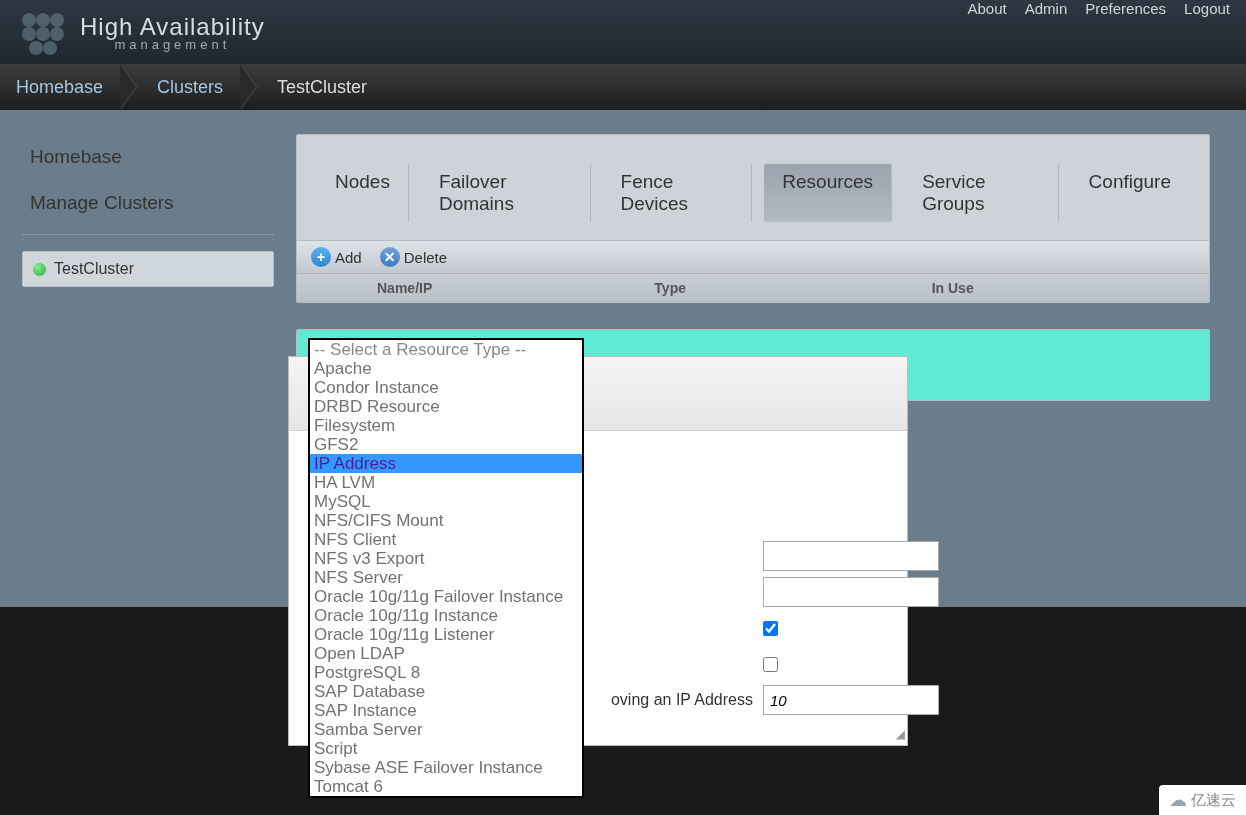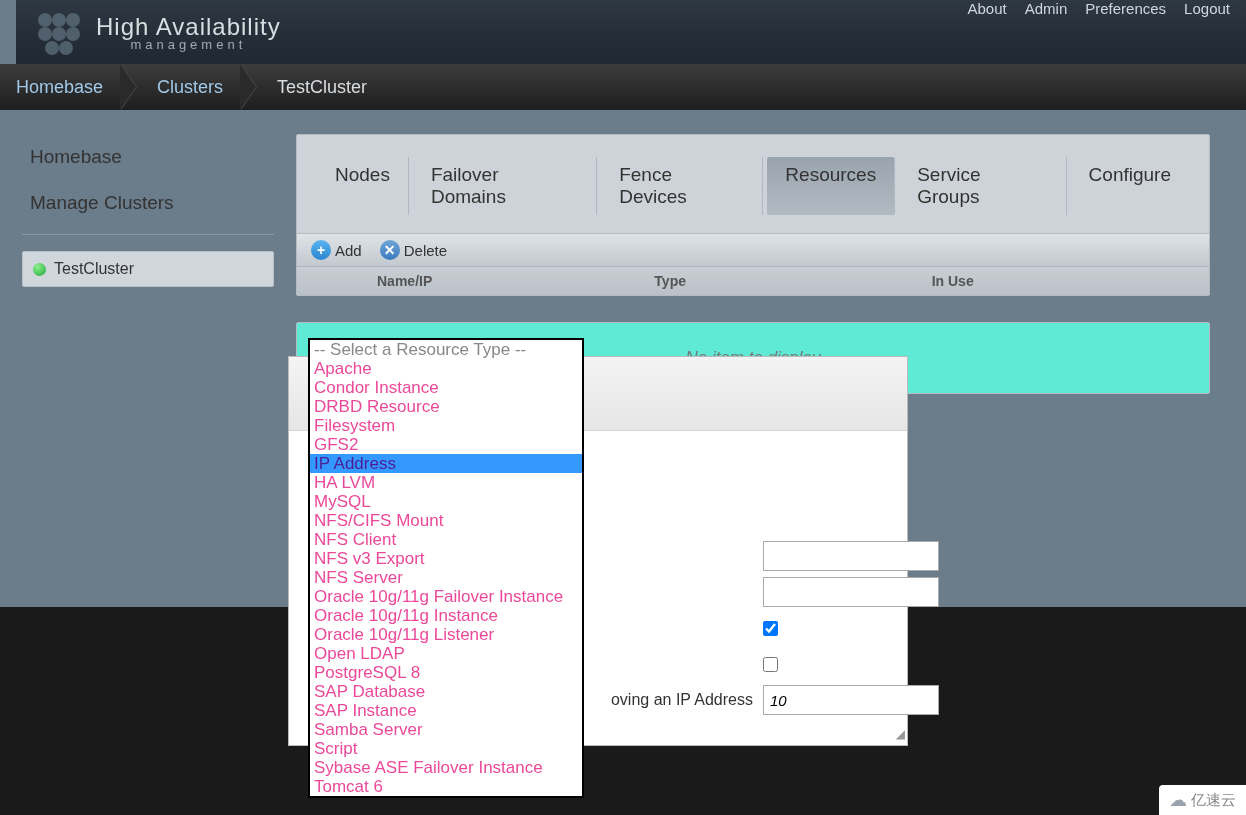--- a/index.html
+++ b/index.html
@@ -13,21 +13,20 @@
 }
 
 
 .header {
   height: 64px;
   background: linear-gradient(to bottom, #2e3842 0%, #1f2730 100%);
   display: flex;
   align-items: center;
   padding: 0 16px;
   position: relative;
-  margin-left: 16px;
 }
 .logo-area {
   display: flex;
   align-items: center;
 }
 .logo-graphic {
   width: 54px;
   height: 48px;
   margin-right: 10px;
   opacity: 0.9;
@@ -154,22 +153,22 @@
   margin-right: 36px;
 }
 .panel-top {
   background: #cdd3d8;
   border: 1px solid #b4bbc2;
   border-radius: 2px;
   overflow: hidden;
 }
 .tabs {
   display: flex;
-  padding: 22px 20px 18px;
-  gap: 4px;
+  padding: 29px 20px 18px;
+  gap: 12px;
 }
 .tab {
   font-size: 19px;
   color: #333;
   padding: 7px 18px;
   cursor: pointer;
   border-right: 1px solid #b0b7bf;
   position: relative;
 }
 .tab:last-child { border-right: none; }
@@ -295,21 +294,21 @@
   width: 276px;
   background: #fff;
   border: 2px solid #000;
   z-index: 100;
   font-size: 17px;
   line-height: 19px;
 }
 .dropdown-option {
   padding: 0 4px;
   cursor: pointer;
-  color: #ec4899;
+  color: #737373;
 }
 .dropdown-option.placeholder {
   color: #888;
 }
 .dropdown-option.selected {
   background: #3399ff;
   color: #4c1d95;
 }
 
 

